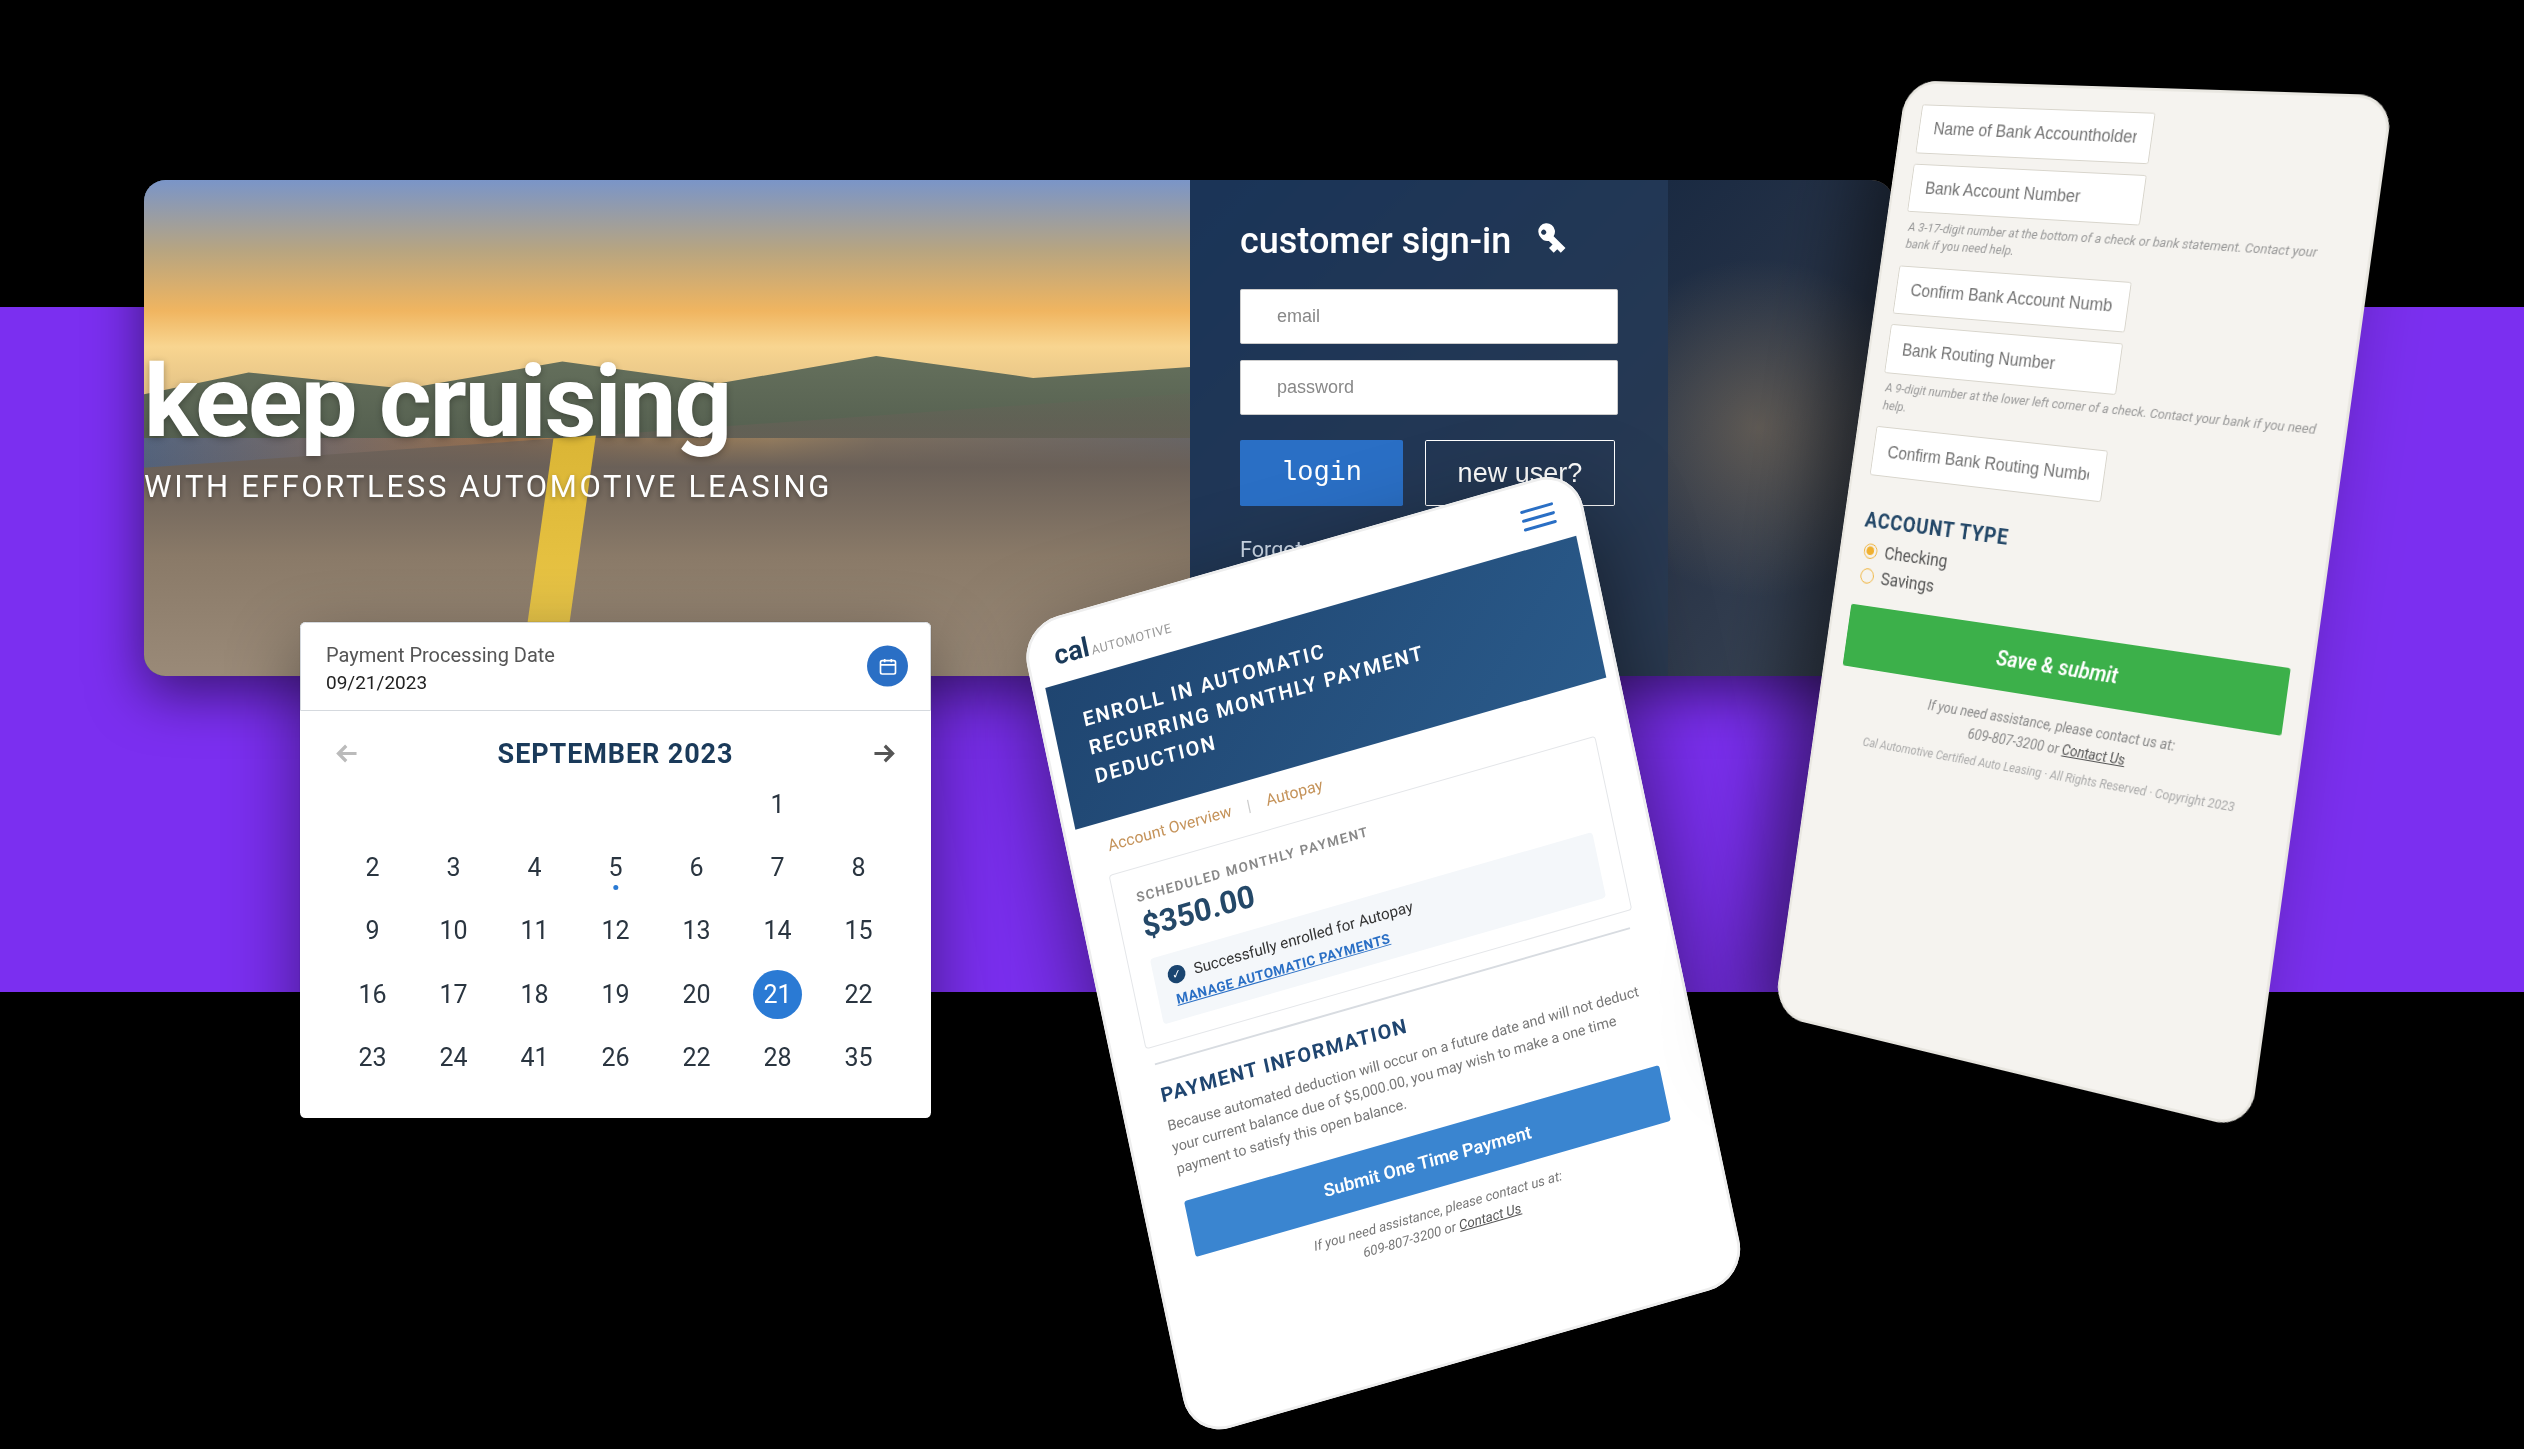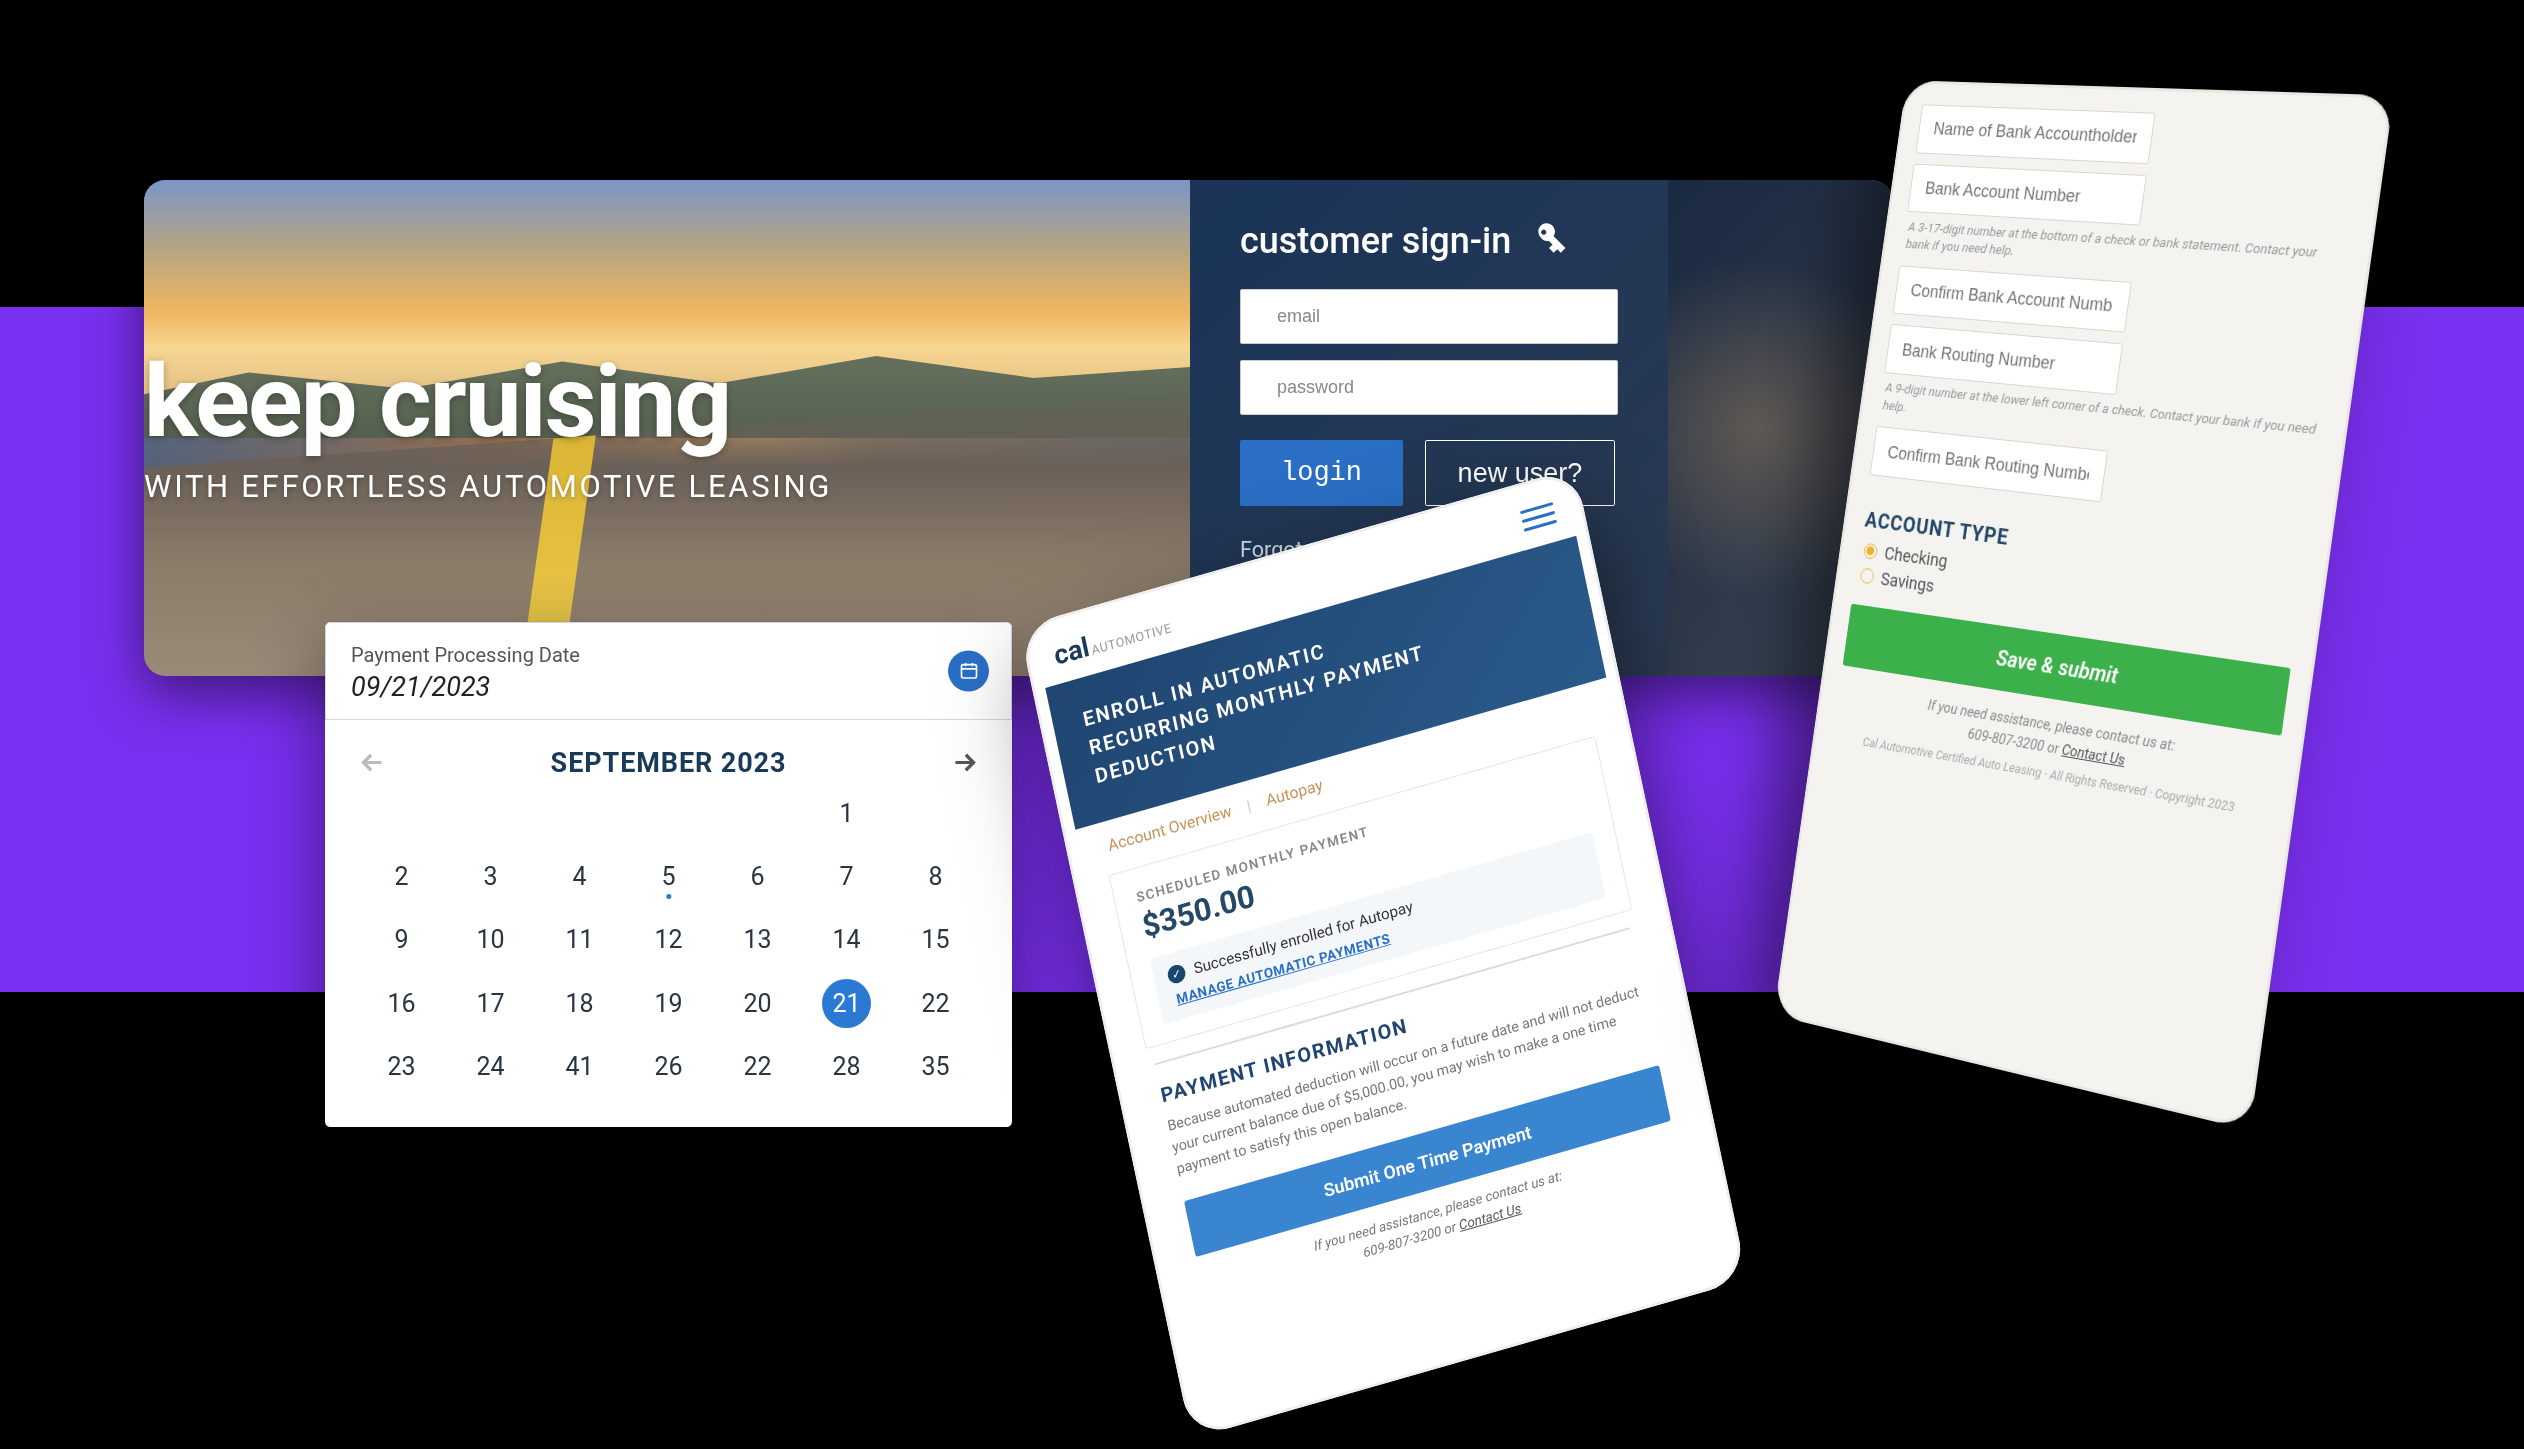--- a/index.html
+++ b/index.html
@@ -107,35 +107,35 @@
     width: 225px;
     background: linear-gradient(135deg, #1a2a42 0%, #2a3548 50%, #3a4555 100%);
     position:relative; overflow:hidden;
   }
   .hero-right-blur::before{content:"";position:absolute;inset:0;
     background:radial-gradient(circle at 40% 50%, rgba(255,200,120,.25), transparent 60%);}
 
   
   .datepicker {
     position:absolute;
-    left: 325px;
+    left: 300px;
     top: 622px;
-    width: 687px;
+    width: 631px;
     background:#fff;
     border-radius:5.4px;
     box-shadow:0 27px 72px rgba(0,0,0,.45), 0 0 0 0.9px rgba(0,0,0,.05);
   }
   .dp-head {
     padding: 20px 25px 16px;
     border:0.9px solid #d5d9de;
     border-radius:5.4px 5.4px 0 0;
     position:relative;
   }
   .dp-label { font-size:20px; color:#555; }
-  .dp-value { font-size:27px; color:#222; margin-top:3.6px; font-weight:400;font-style:italic; }
+  .dp-value { font-size:19px; color:#222; margin-top:3.6px; font-weight:400; }
   .dp-icon {
     position:absolute; right:21.6px; top:50%; transform:translateY(-50%);
     width:41px; height:41px; border-radius:50%; background:#2a6fc5;
     display:flex; align-items:center; justify-content:center;
   }
   .dp-body { padding: 27px 32px 32px; }
   .dp-nav { display:flex; align-items:center; justify-content:space-between; margin-bottom:7px; }
   .dp-arrow { width:31px; height:31px; cursor:pointer; color:#555; }
   .dp-arrow.prev { color:#bbb; }
   .dp-month { font-size:27px; font-weight:700; color:#1a3a5a; letter-spacing:0.9px; }

